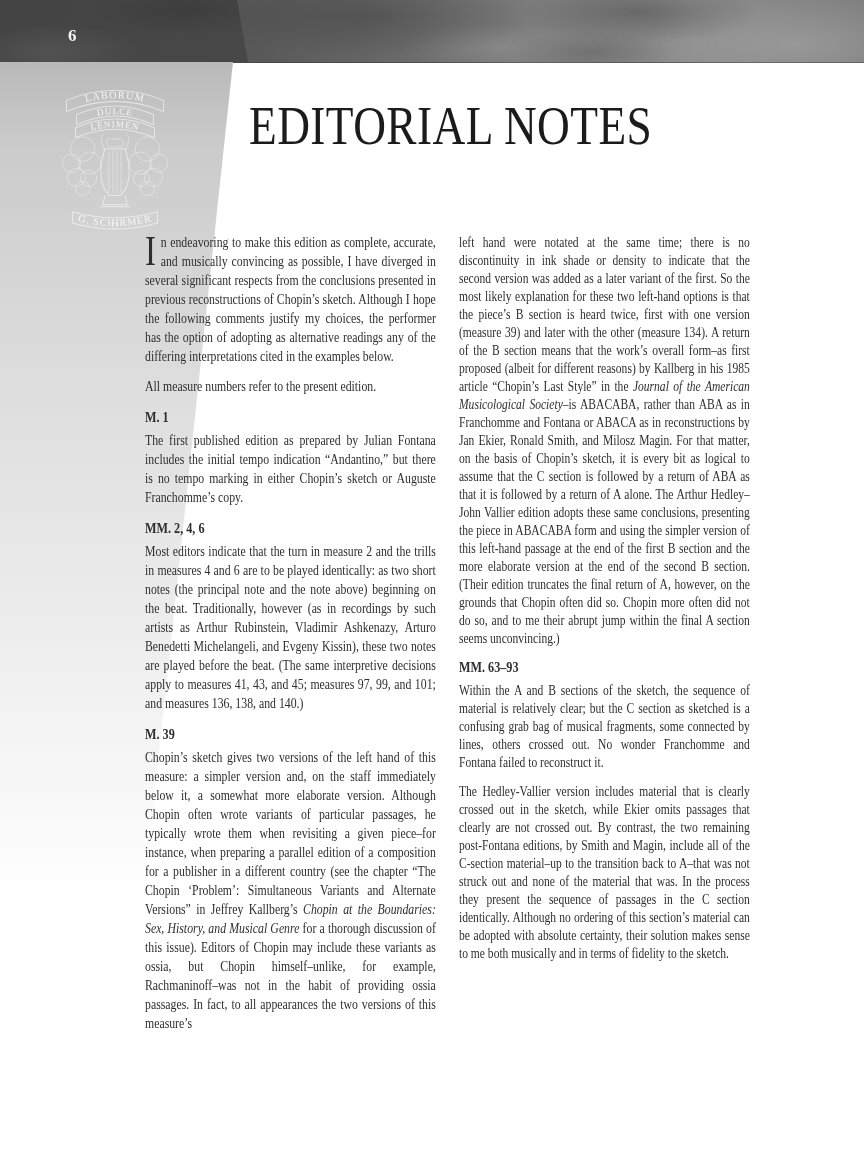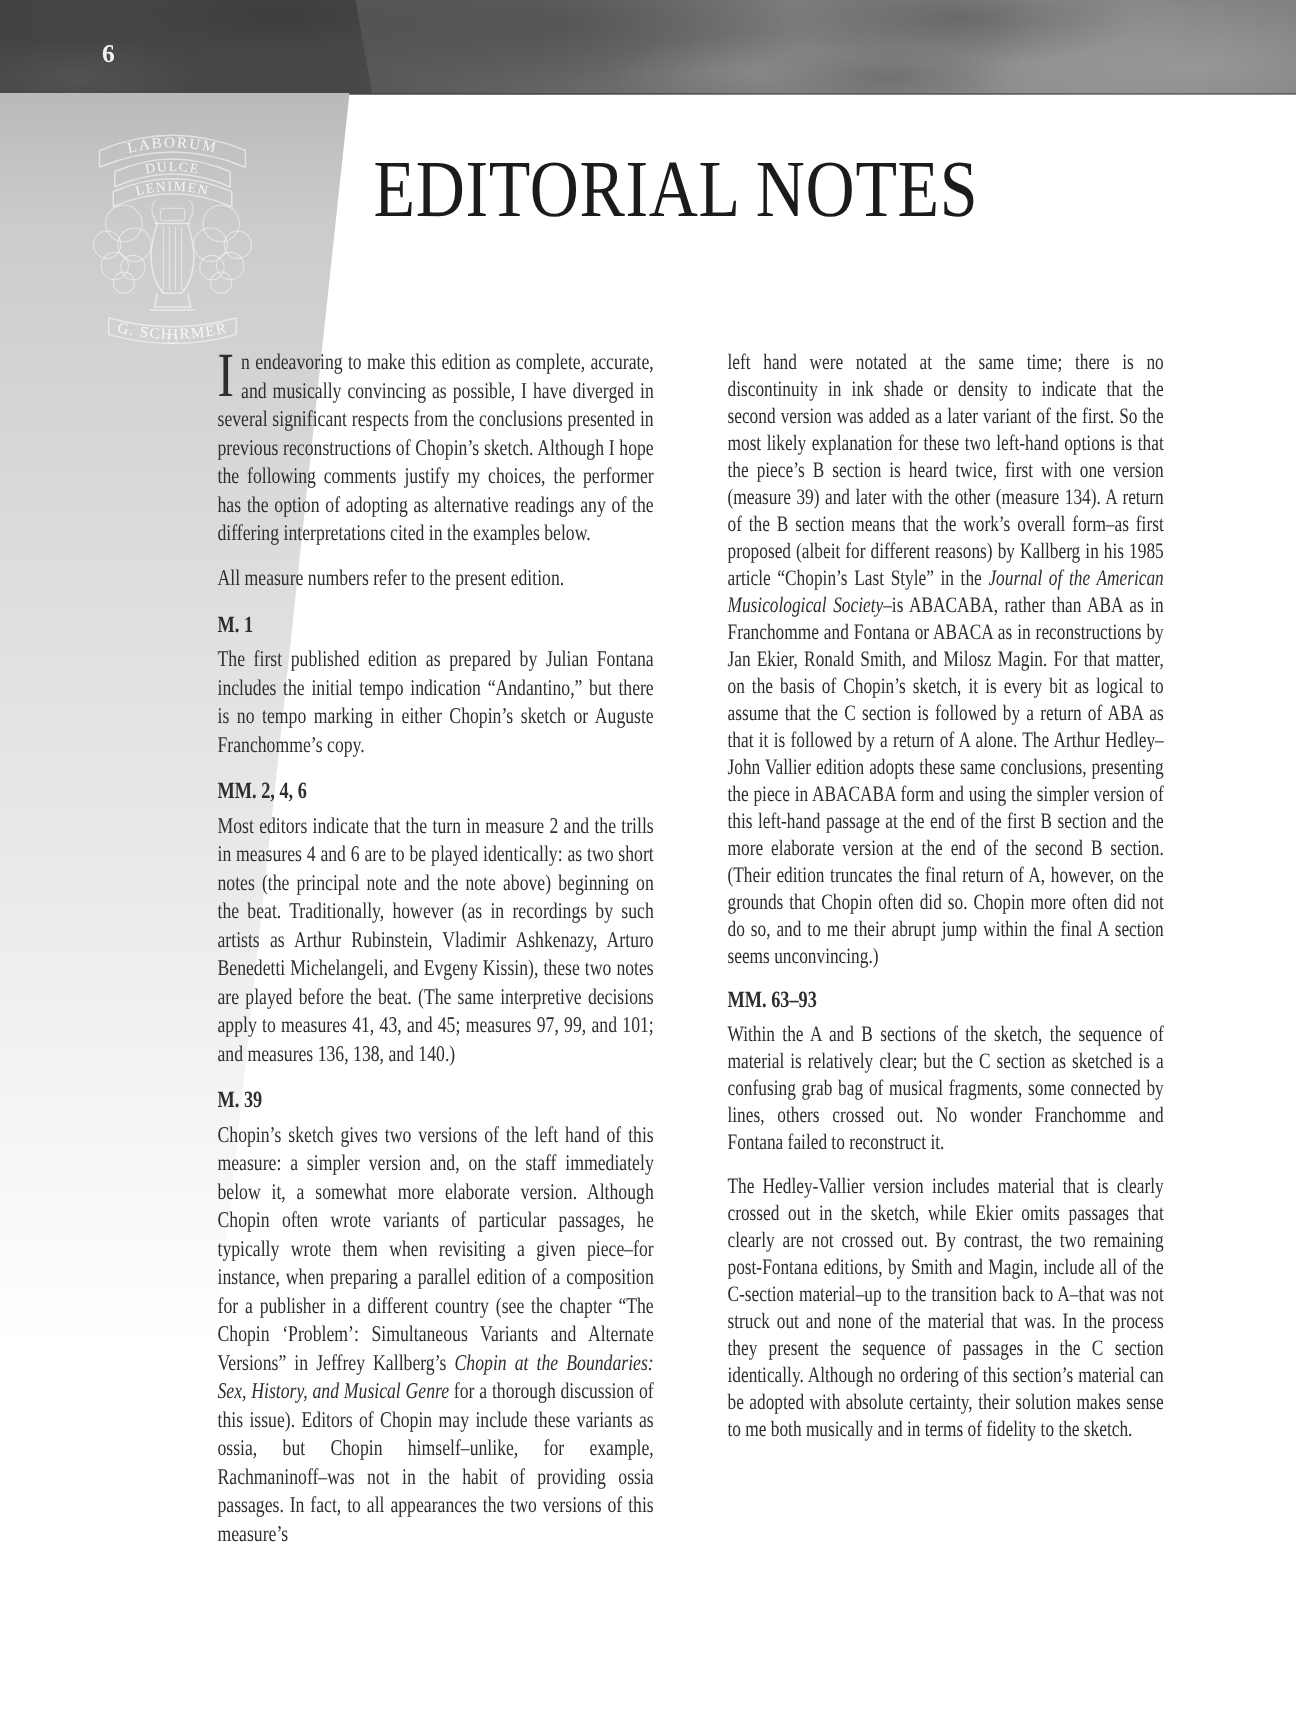--- a/index.html
+++ b/index.html
@@ -55,21 +55,21 @@
   .page-title {
     position:absolute; left:249px; top:97px;
     font-size:54px; line-height:1.1; color:#1b1b1d;
     letter-spacing:.5px; white-space:nowrap;
     transform:scaleX(.84); transform-origin:0 0;
   }
 
   
   .column { position:absolute; top:233px; }
   #col-left  { left:145px; width:291px; }
-  #col-right { left:459px; width:292px;margin-left:26px; }
+  #col-right { left:459px; width:292px; }
   .col-inner {
     width:370px;
     transform:scaleX(.786); transform-origin:0 0;
     color:#2e2e30; text-align:justify;
     font-size:15px; line-height:19px;
   }
   #col-right .col-inner { font-size:14.7px; line-height:18px; }
 
   .note-para { margin:0 0 11px 0; }
   .note-heading { font-size:15.5px; font-weight:bold; margin:10px 0 5px 0; }

